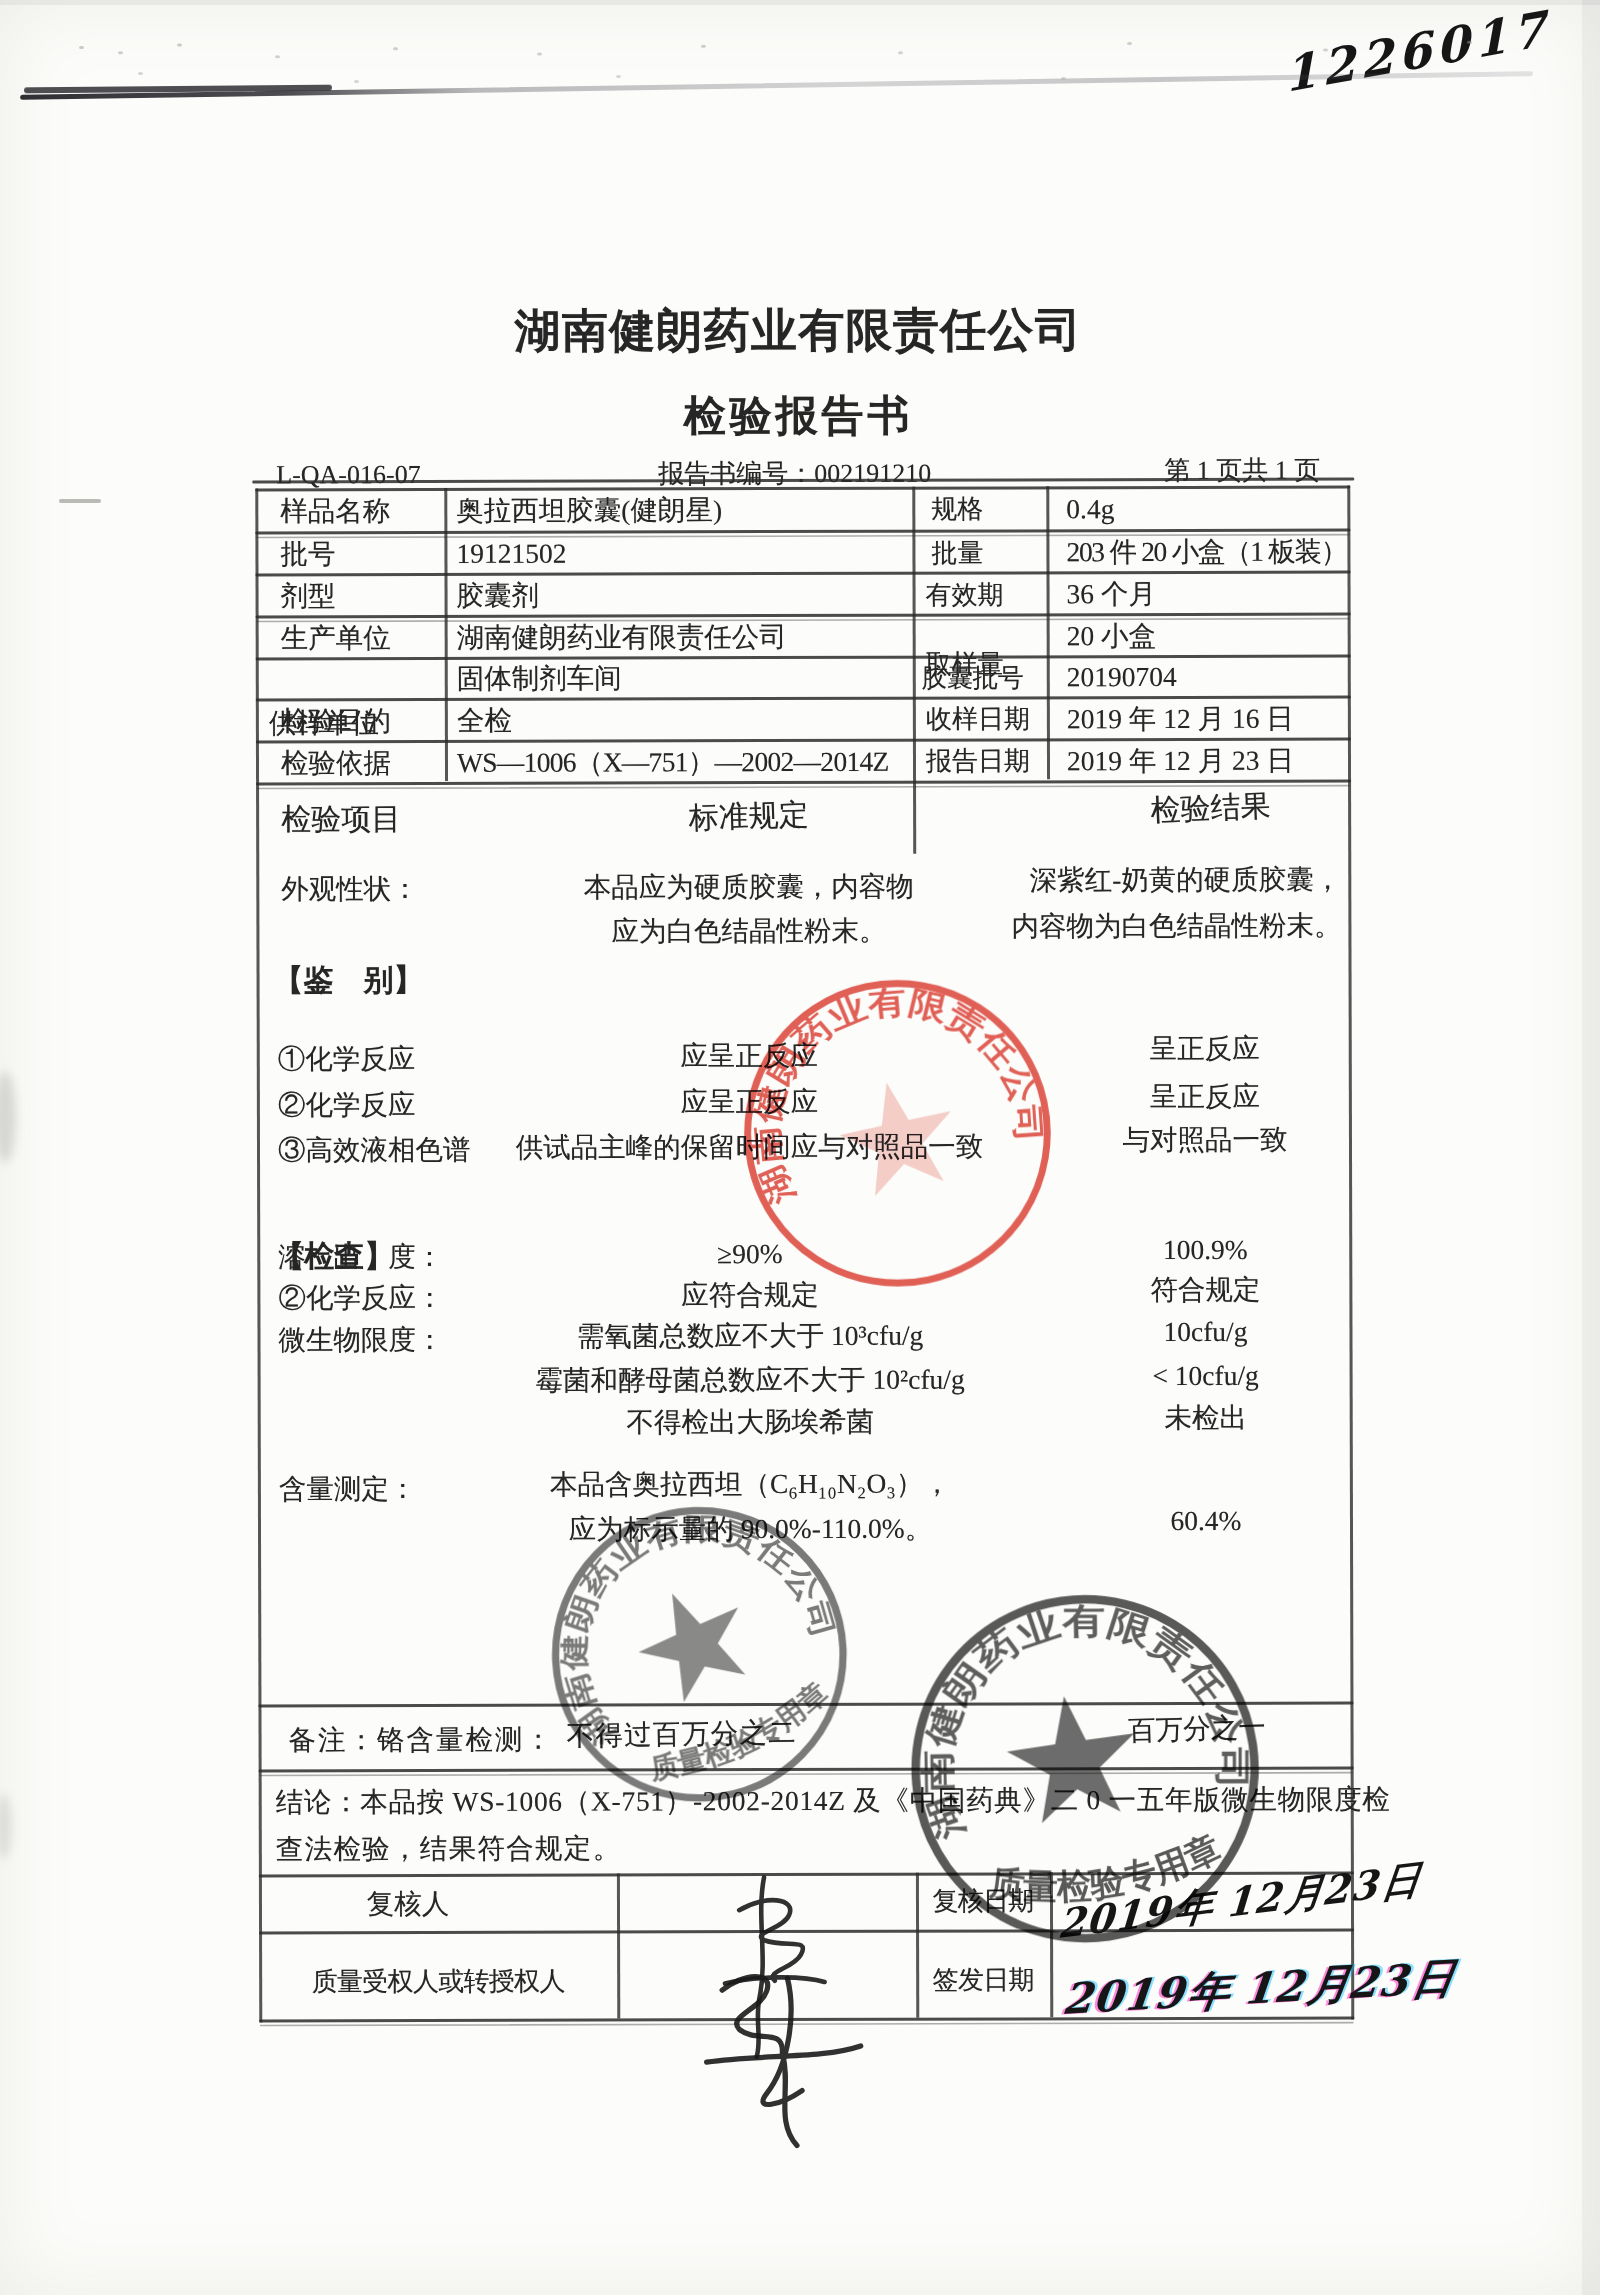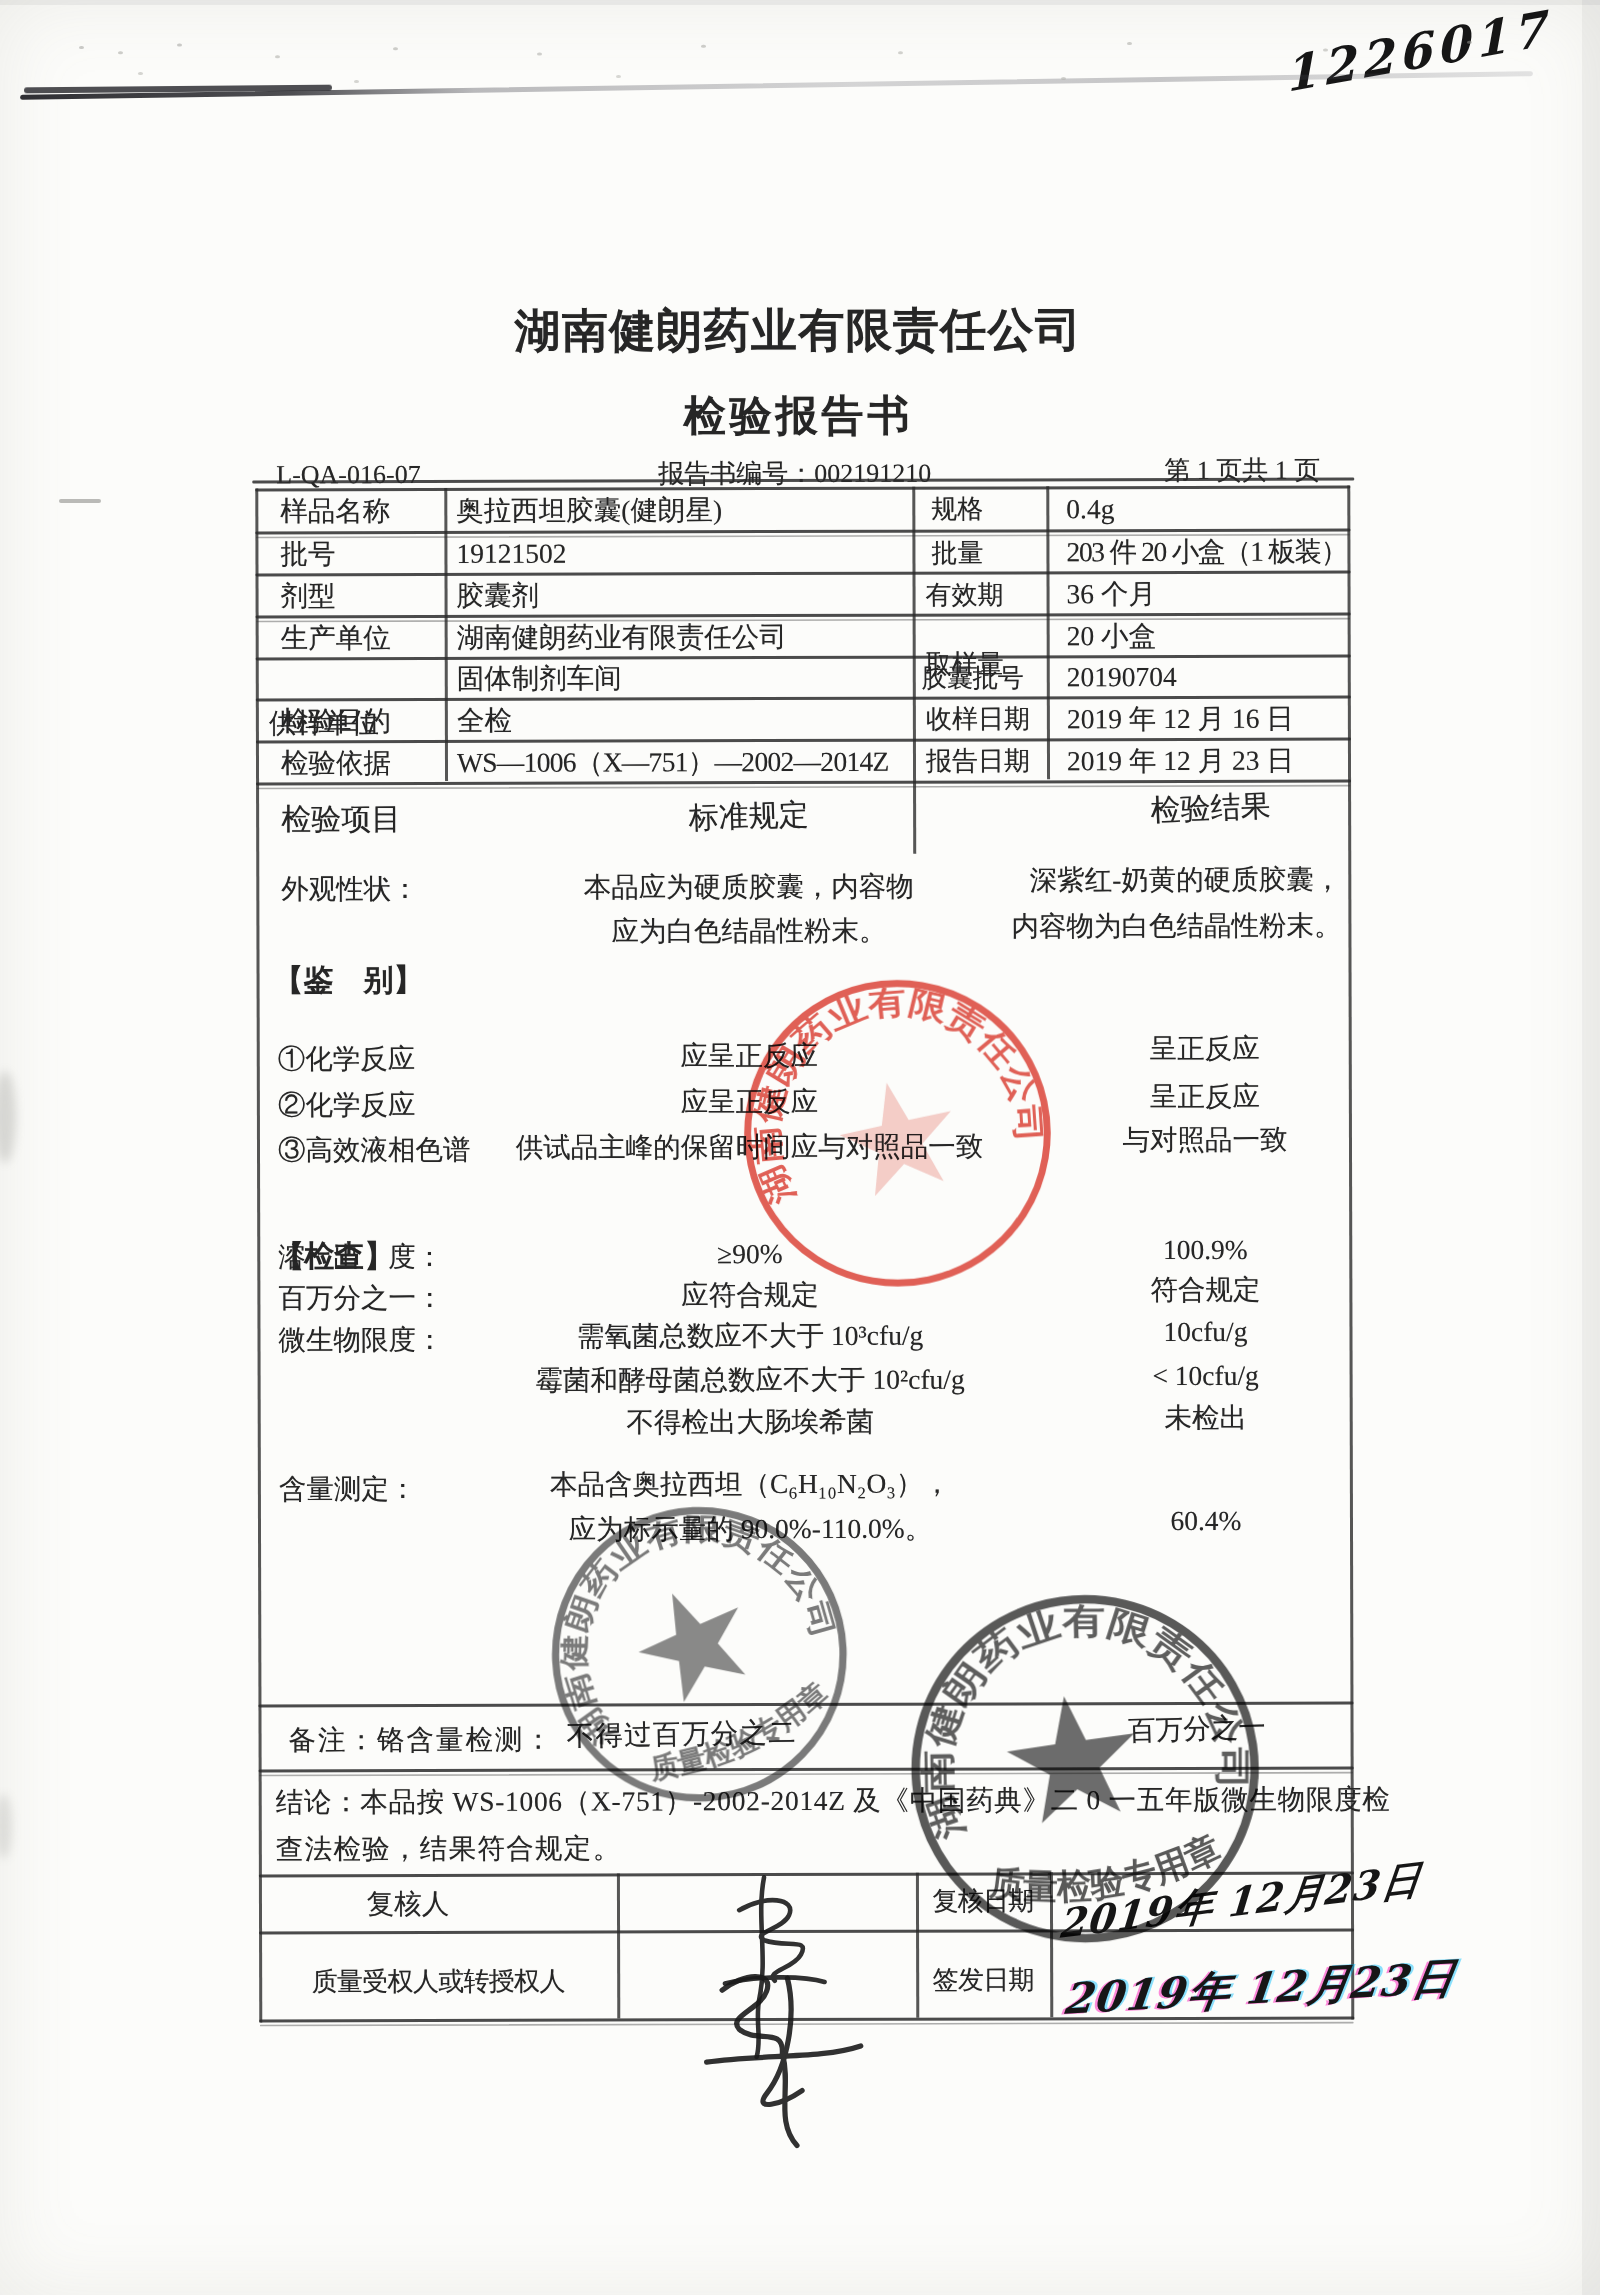--- a/index.html
+++ b/index.html
@@ -126,21 +126,21 @@
   <div class="abs txt f42" style="left:278px;top:1132px;">③高效液相色谱</div>
   <div class="abs txt f42 center" style="left:422px;top:1130px;width:655px;">供试品主峰的保留时间应与对照品一致</div>
   <div class="abs txt f42 center" style="left:1074px;top:1124px;width:262px;">与对照品一致</div>
 
   <div class="abs txt f46" style="left:274px;top:1196px;font-weight:600;margin-top:41px;">【检查】</div>
 
   <div class="abs txt f42" style="left:278px;top:1239px;">溶　出　度：</div>
   <div class="abs txt f42 center" style="left:422px;top:1237px;width:655px;">≥90%</div>
   <div class="abs txt f42 center" style="left:1074px;top:1234px;width:262px;">100.9%</div>
 
-  <div class="abs txt f42" style="left:278px;top:1280px;">百万分之一：</div>
+  <div class="abs txt f42" style="left:278px;top:1280px;">②化学反应：</div>
   <div class="abs txt f42 center" style="left:422px;top:1278px;width:655px;">应符合规定</div>
   <div class="abs txt f42 center" style="left:1074px;top:1274px;width:262px;">符合规定</div>
 
   <div class="abs txt f42" style="left:278px;top:1322px;">微生物限度：</div>
   <div class="abs txt f42 center" style="left:422px;top:1319px;width:655px;">需氧菌总数应不大于 10³cfu/g</div>
   <div class="abs txt f42 center" style="left:1074px;top:1316px;width:262px;">10cfu/g</div>
 
   <div class="abs txt f42 center" style="left:422px;top:1363px;width:655px;">霉菌和酵母菌总数应不大于 10²cfu/g</div>
   <div class="abs txt f42 center" style="left:1074px;top:1360px;width:262px;">&lt; 10cfu/g</div>
 

